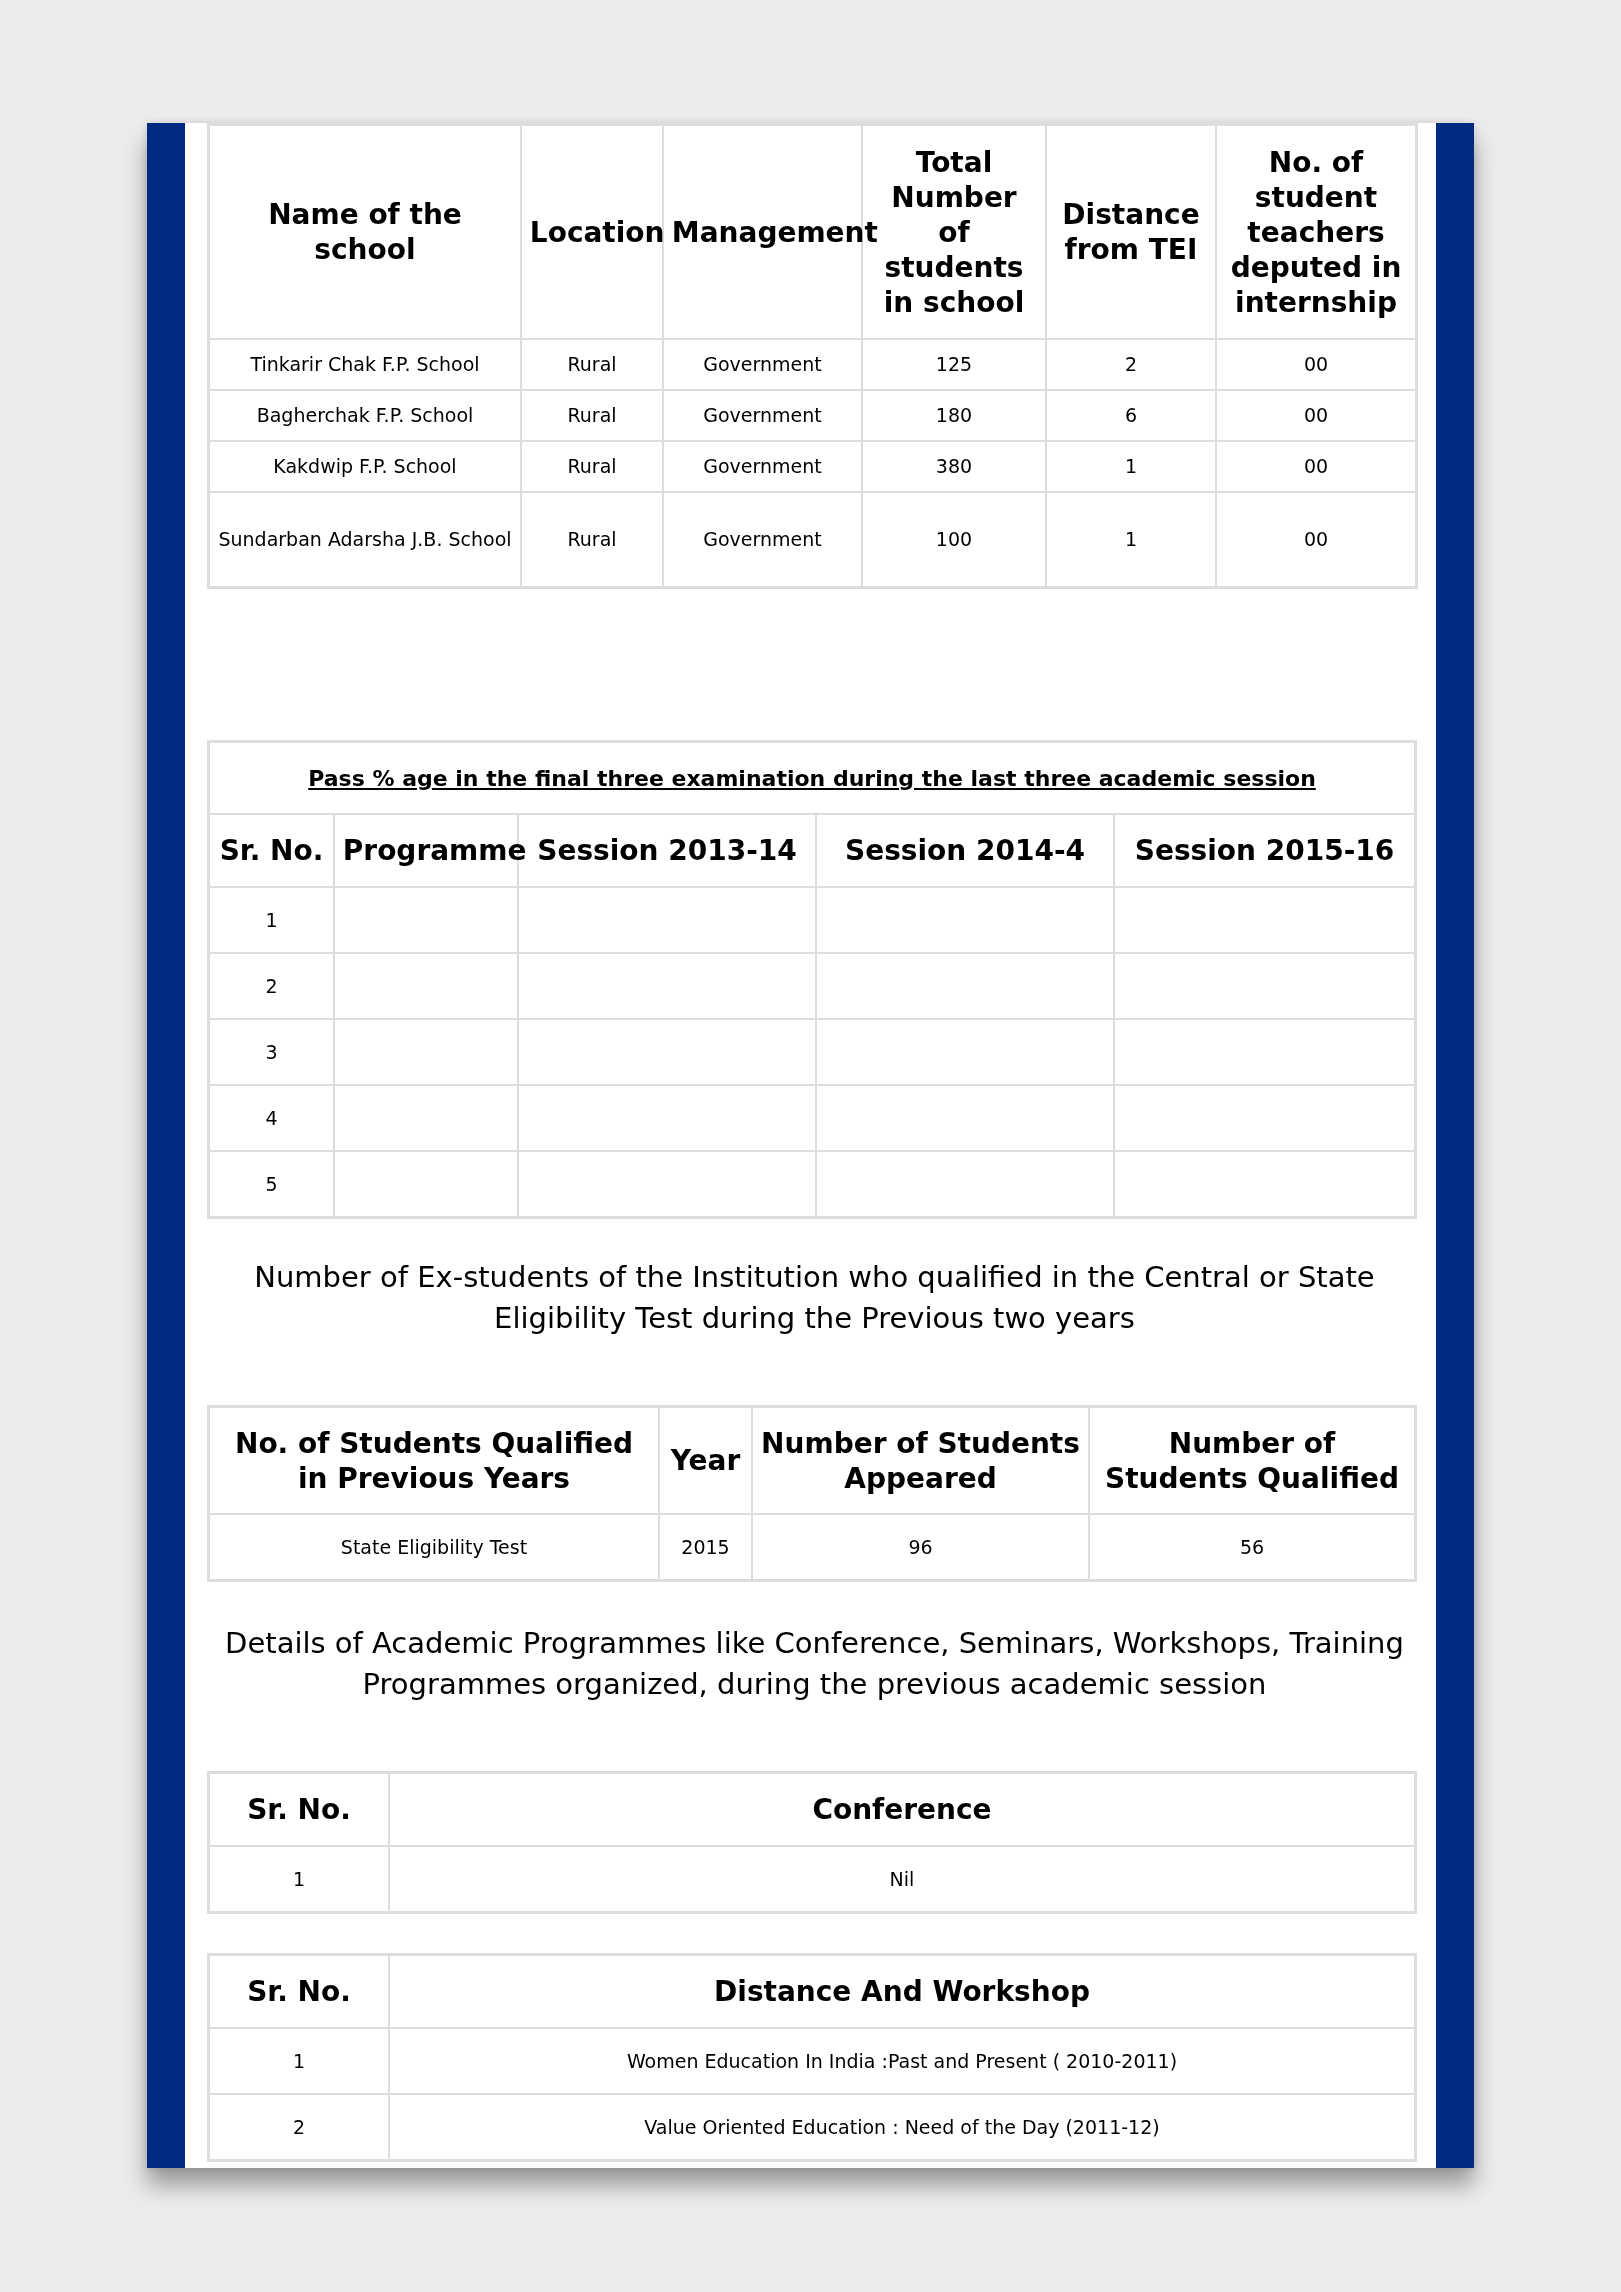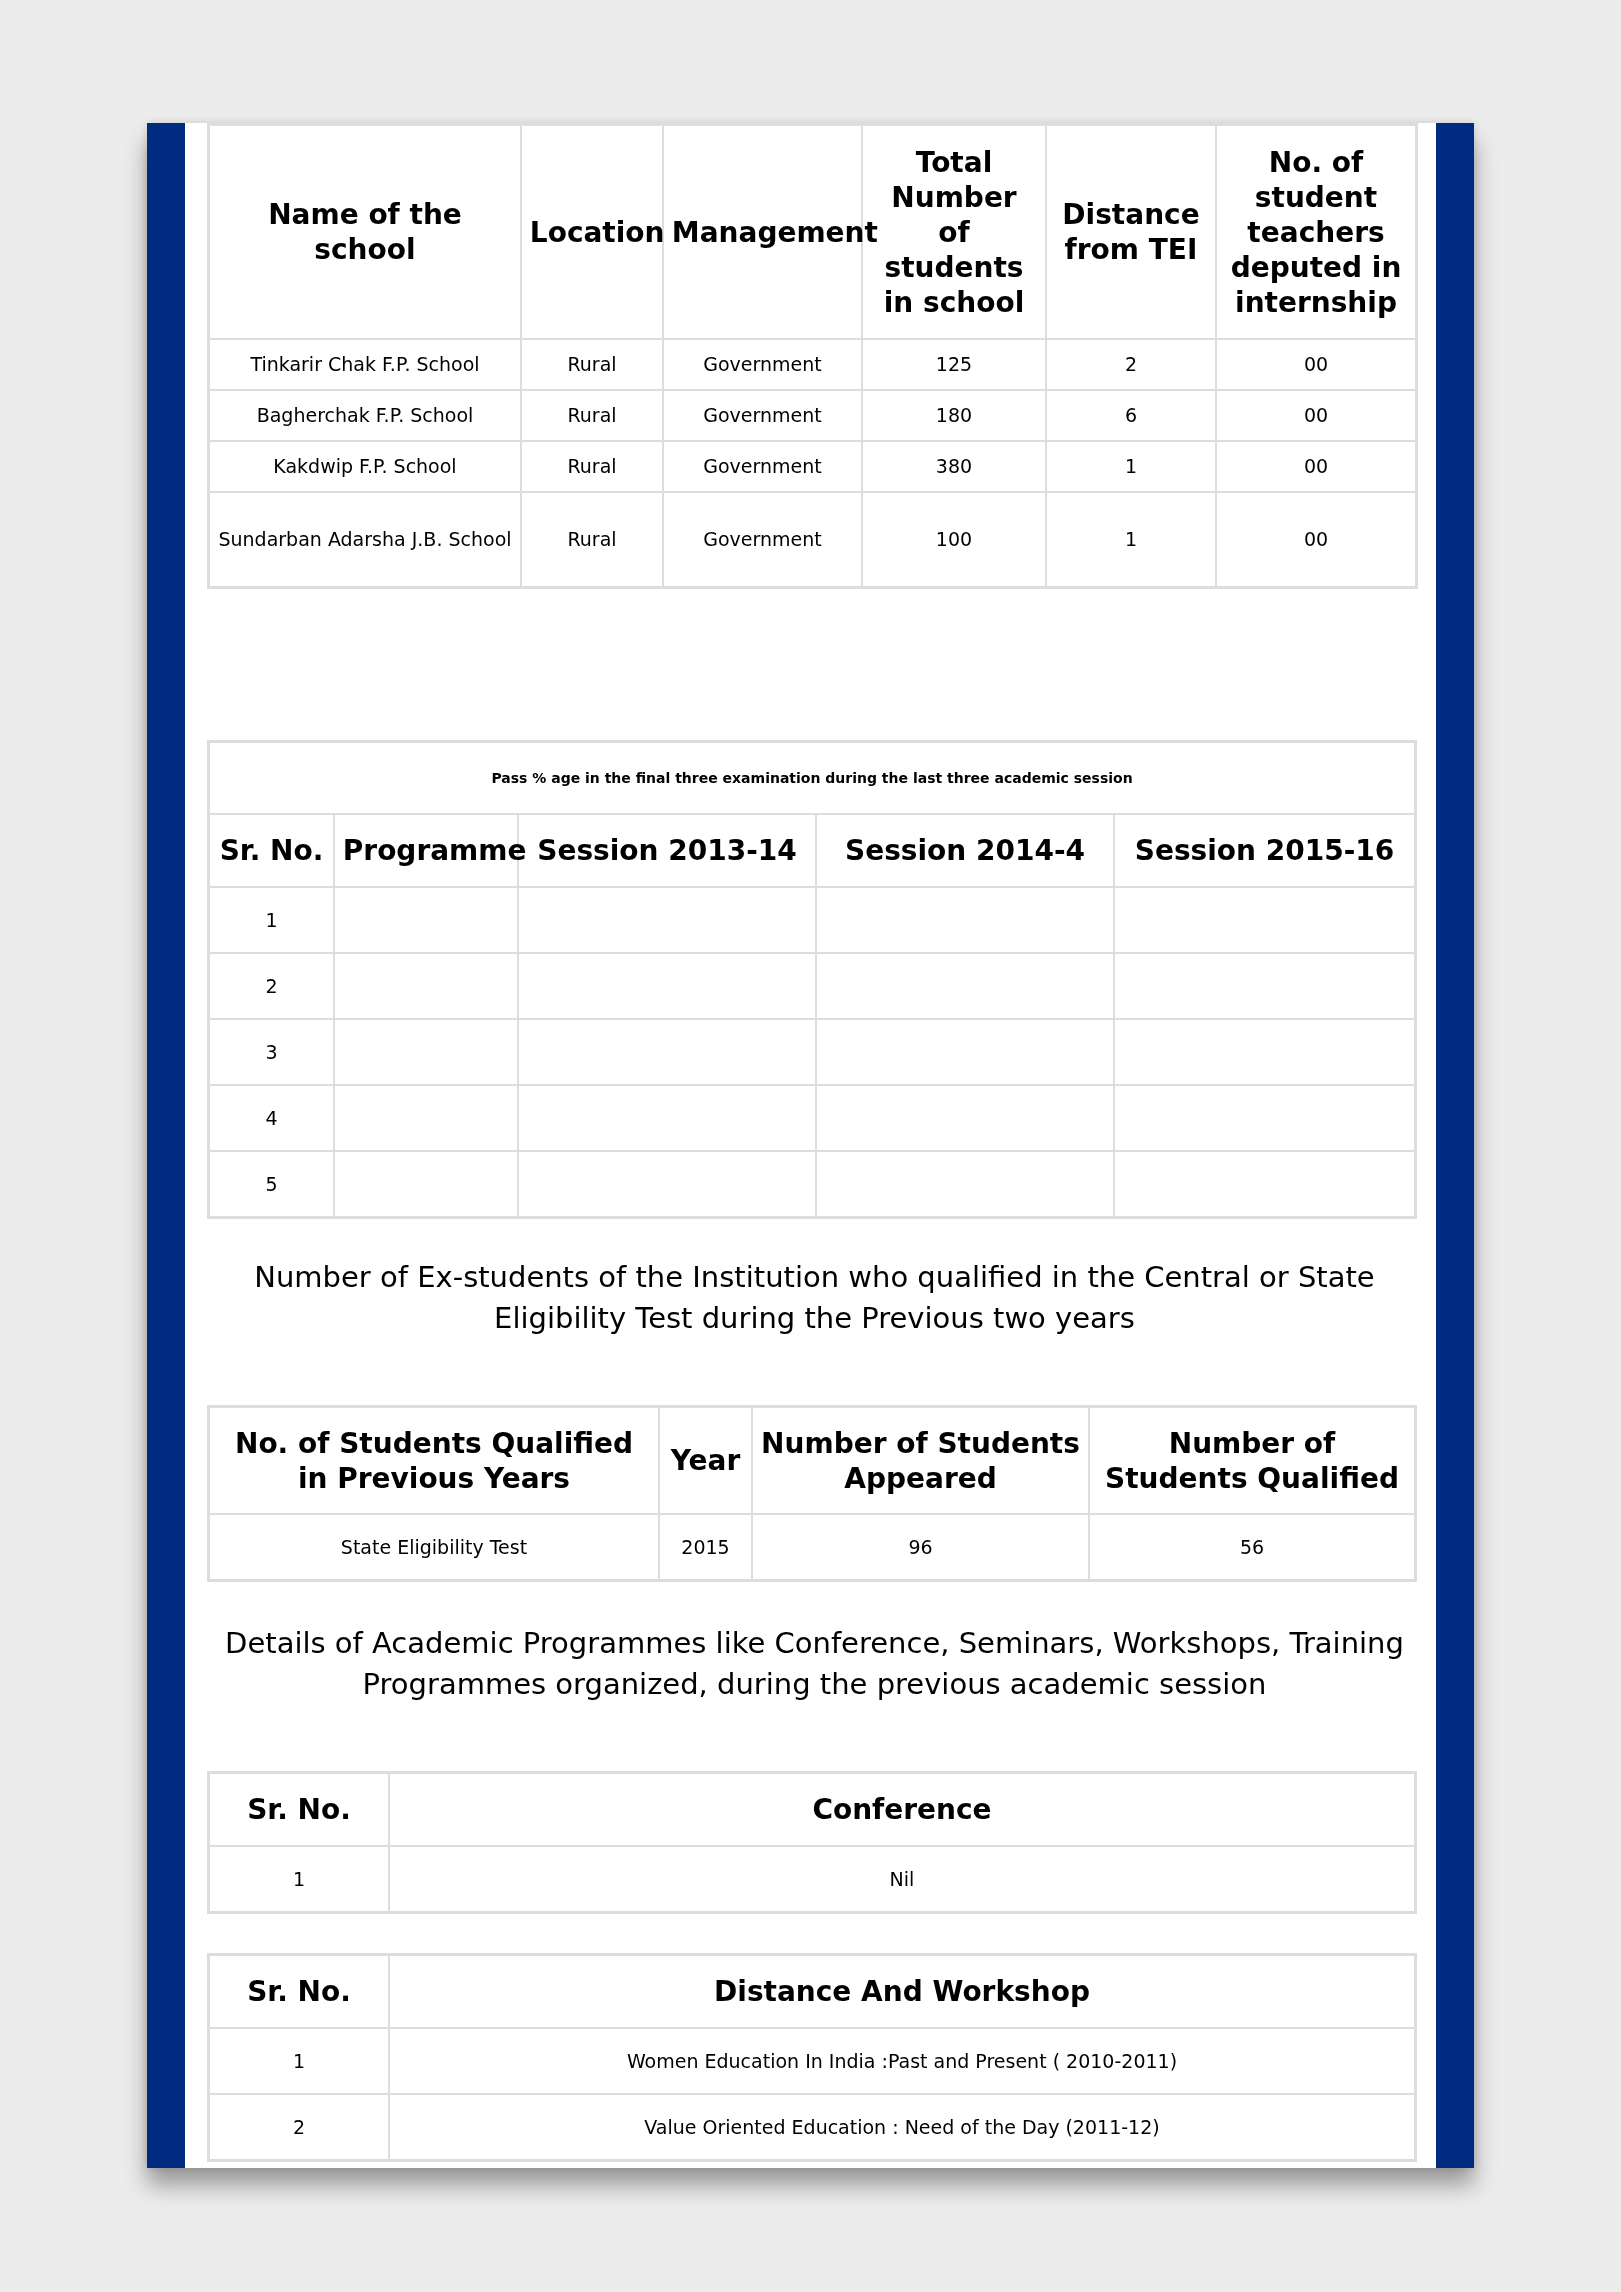--- a/index.html
+++ b/index.html
@@ -64,21 +64,21 @@
       font-size: 19px;
       line-height: 29px;
       font-weight: normal;
     }
     .t1 { position: absolute; top: 0; }
     .t1 thead th { height: 214px; }
     .t1 tbody tr td { height: 51px; }
     .t1 tbody tr.tall td { height: 95px; }
 
     .t2 { position: absolute; top: 617px; width: 1207px; }
-    .t2 .title-row th { height: 72px; font-size: 14px; }
+    .t2 .title-row th { height: 72px; font-size: 22px; text-decoration: underline; }
     .t2 .head-row th { height: 73px; }
     .t2 tbody td { height: 66px; }
 
     .section-text {
       position: absolute;
       left: 0;
       width: 1215px;
       font-size: 29px;
       line-height: 41px;
       font-weight: normal;

